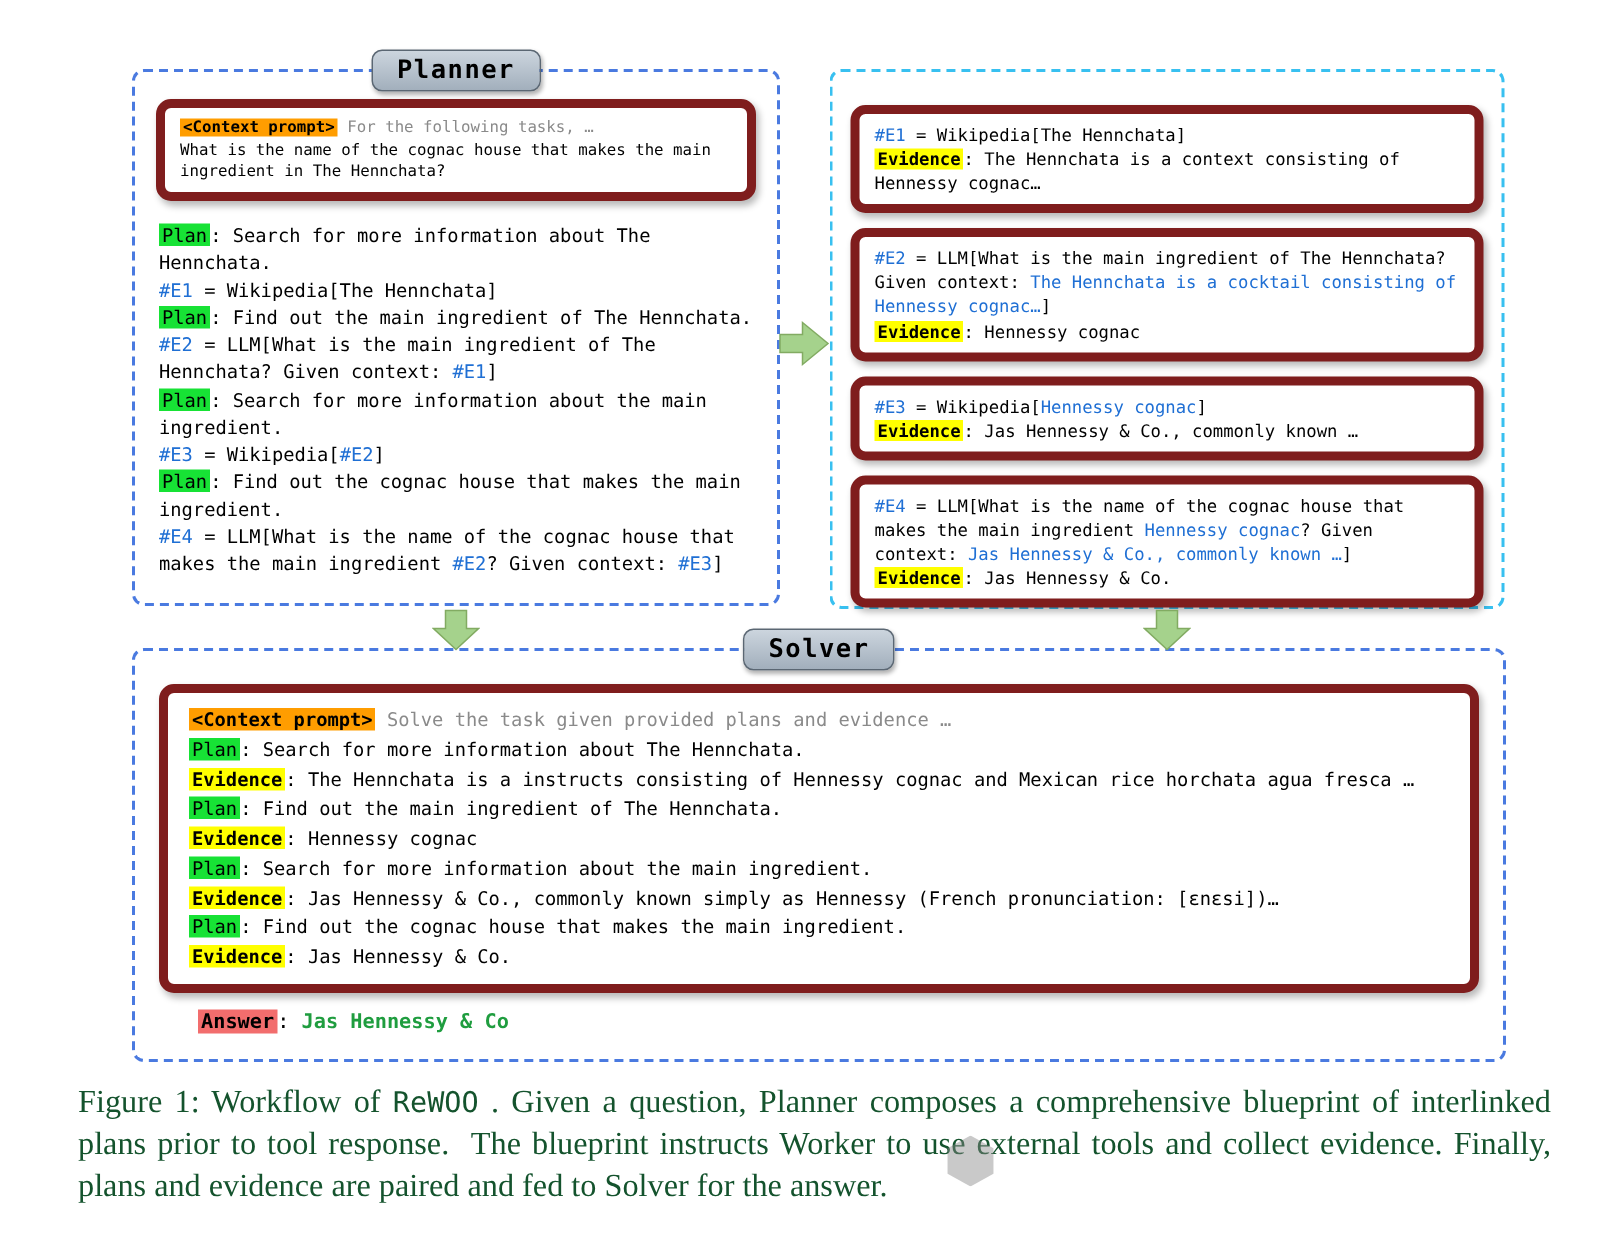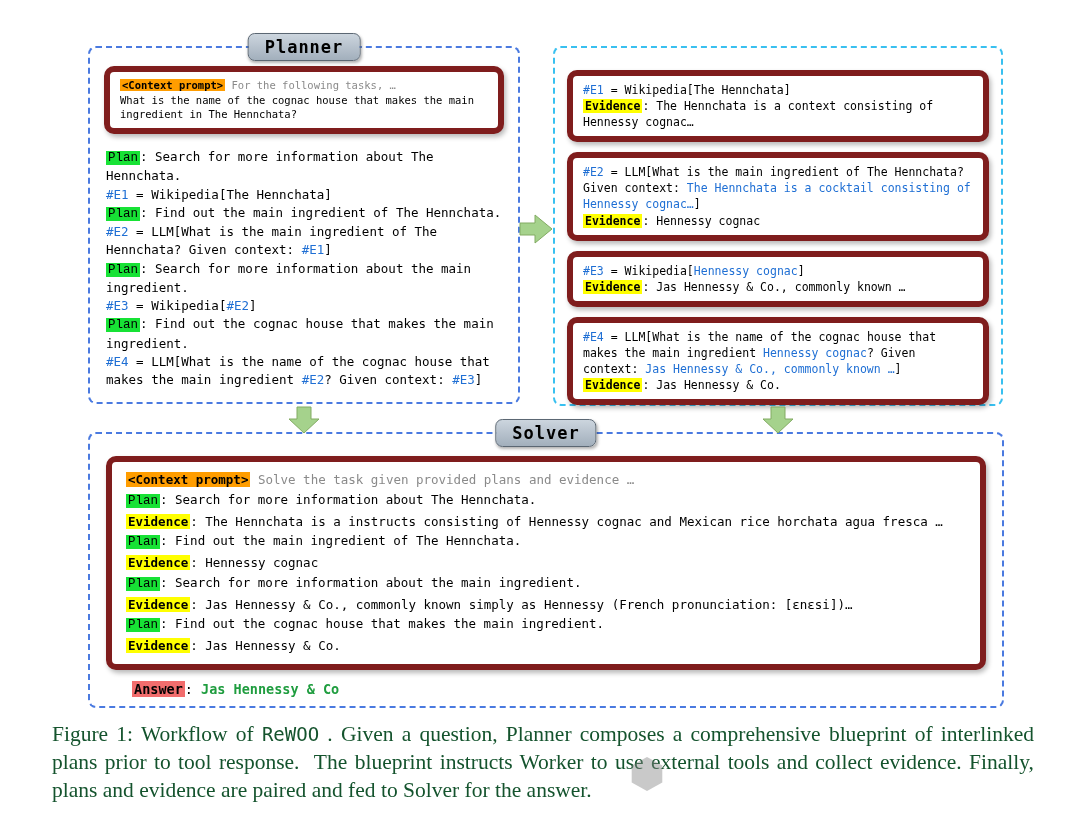--- a/index.html
+++ b/index.html
@@ -46,21 +46,21 @@
   .worker .bubble.wbox { margin:10px 12px 0 12px; font-size:11.5px; line-height:1.4; }
   .worker .bubble.wbox:first-of-type { margin-top:22px; }
 
   .solver .bubble.sbox { margin:22px 16px 0 16px; font-size:12.5px; line-height:1.58; padding:8px 14px; }
   .answer-line { padding:11px 0 0 42px; font-size:13.5px; }
 
   
   .line { display:block; }
   .seg { white-space:pre-wrap; }
   .s-orange { background:var(--highlight-orange,#ff9d00); font-weight:bold; padding:0 2px; }
-  .s-green  { background:var(--highlight-green,#17e235); padding:0 2px;font-family:Liberation Mono, monospace; }
+  .s-green  { background:var(--highlight-green,#17e235); padding:0 2px; }
   .s-yellow { background:var(--highlight-yellow,#ffff00); font-weight:bold; padding:0 2px; }
   .s-red    { background:var(--highlight-red,#f26d6d); font-weight:bold; padding:0 2px; }
   .s-blue   { color:var(--blue-text,#1f6fd4); }
   .s-gray   { color:#8a8a8a; }
   .s-ansgreen { color:var(--answer-green,#1f9d3f); font-weight:bold; }
   .s-mono   { font-family:"DejaVu Sans Mono", monospace; }
 
   
   .arrow { position:absolute; z-index:4; }
   .arrow polygon { fill:var(--arrow-fill,#a5d28c); stroke:#82ab62; stroke-width:1; }

